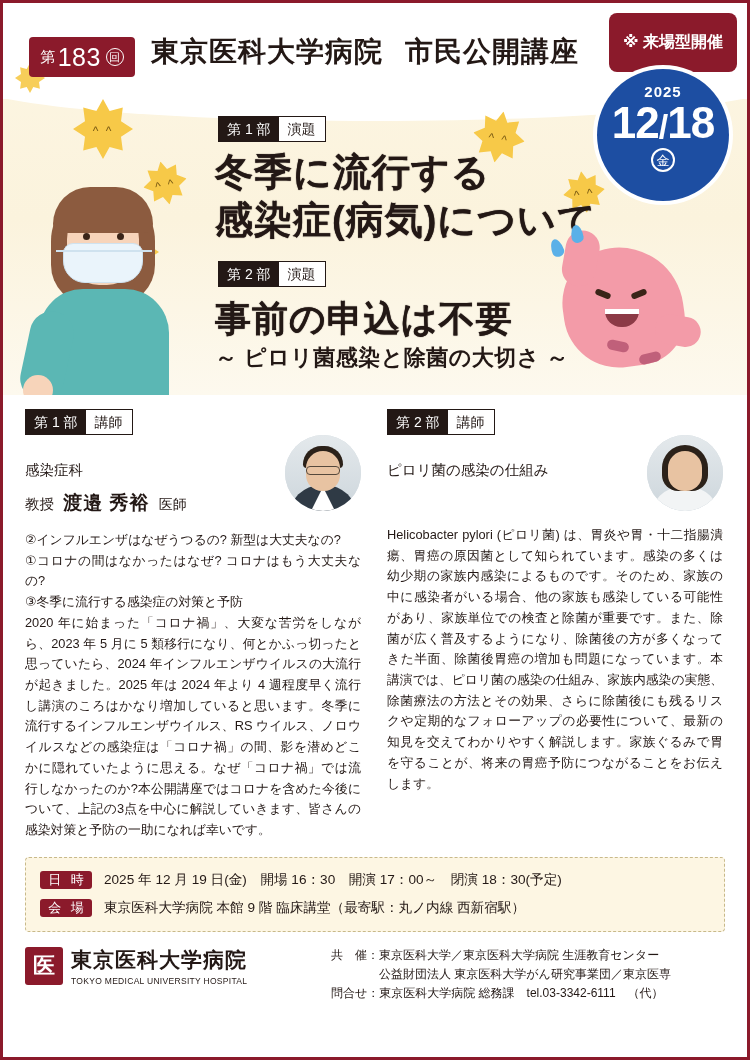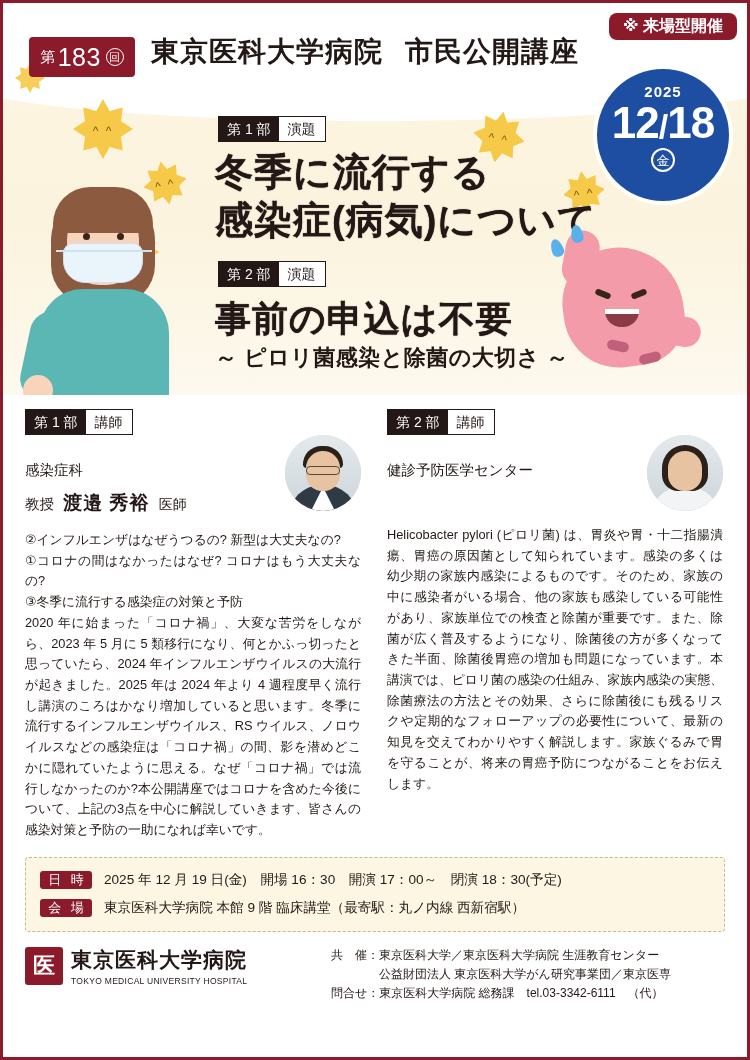--- a/index.html
+++ b/index.html
@@ -56,21 +56,21 @@
     color: #231815;
     white-space: nowrap;
   }
   .main-title .gap { display: inline-block; width: 22px; }
 
   
   .visit-banner {
     position: absolute; top: 10px; right: 10px;
     background: #8b1a2b; color: #fff;
     font-size: 16px; font-weight: bold;
-    padding: 3px 14px; border-radius: 8px;
+    padding: 19px 14px; border-radius: 8px;
     white-space: nowrap;
   }
   
   .date-circle {
     position: absolute; top: 66px; right: 18px;
     width: 132px; height: 132px; border-radius: 50%;
     background: #1d4ea2; color: #fff;
     text-align: center;
     box-shadow: 0 0 0 4px #fff;
   }
@@ -359,21 +359,21 @@
       </div>
     </div>
 
     <div class="sp-col">
       <div class="part-label">
         <span class="b1">第 2 部</span>
         <span class="b2">講師</span>
       </div>
       <div class="sp-head">
         <div class="sp-text">
-          <div class="sp-dept">健診予防医学センター</div>
+          <div class="sp-dept">ピロリ菌の感染の仕組み</div>
         </div>
         <div class="sp-photo">
           <div class="ph-a"></div>
           <div class="ph-white"></div>
           <div class="ph-long-hair"></div>
           <div class="ph-face"></div>
         </div>
       </div>
       <div class="sp-body">
         <p>Helicobacter pylori (ピロリ菌) は、胃炎や胃・十二指腸潰瘍、胃癌の原因菌として知られています。感染の多くは幼少期の家族内感染によるものです。そのため、家族の中に感染者がいる場合、他の家族も感染している可能性があり、家族単位での検査と除菌が重要です。また、除菌が広く普及するようになり、除菌後の方が多くなってきた半面、除菌後胃癌の増加も問題になっています。本講演では、ピロリ菌の感染の仕組み、家族内感染の実態、除菌療法の方法とその効果、さらに除菌後にも残るリスクや定期的なフォローアップの必要性について、最新の知見を交えてわかりやすく解説します。家族ぐるみで胃を守ることが、将来の胃癌予防につながることをお伝えします。</p>

